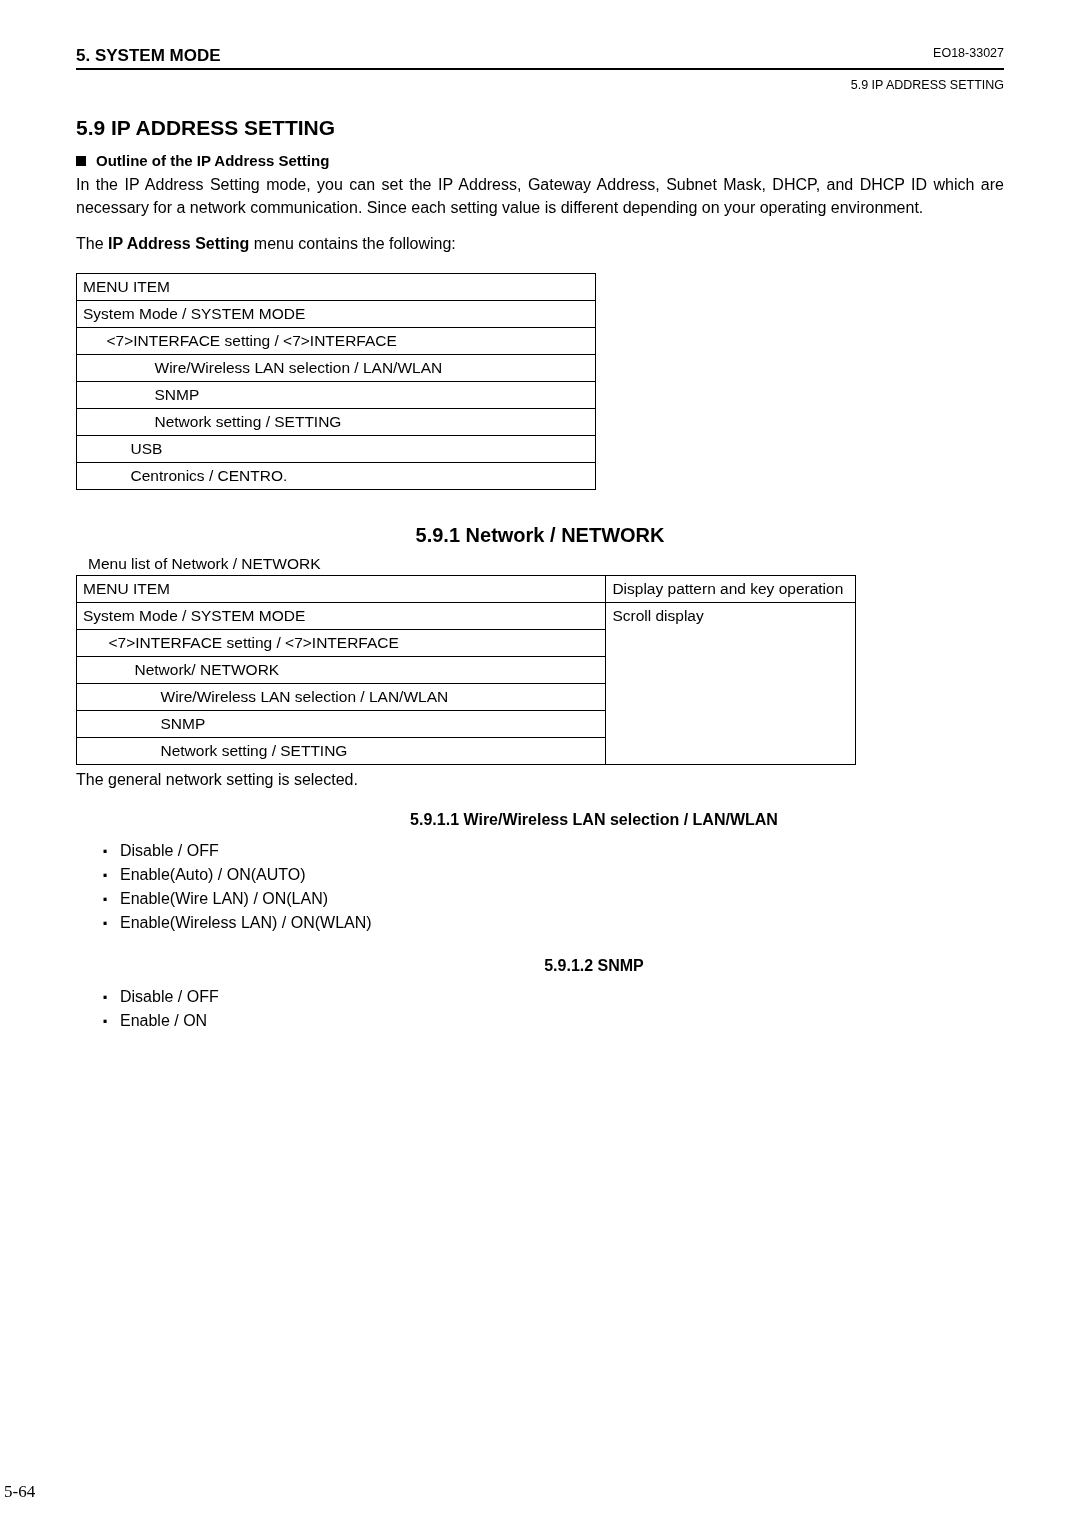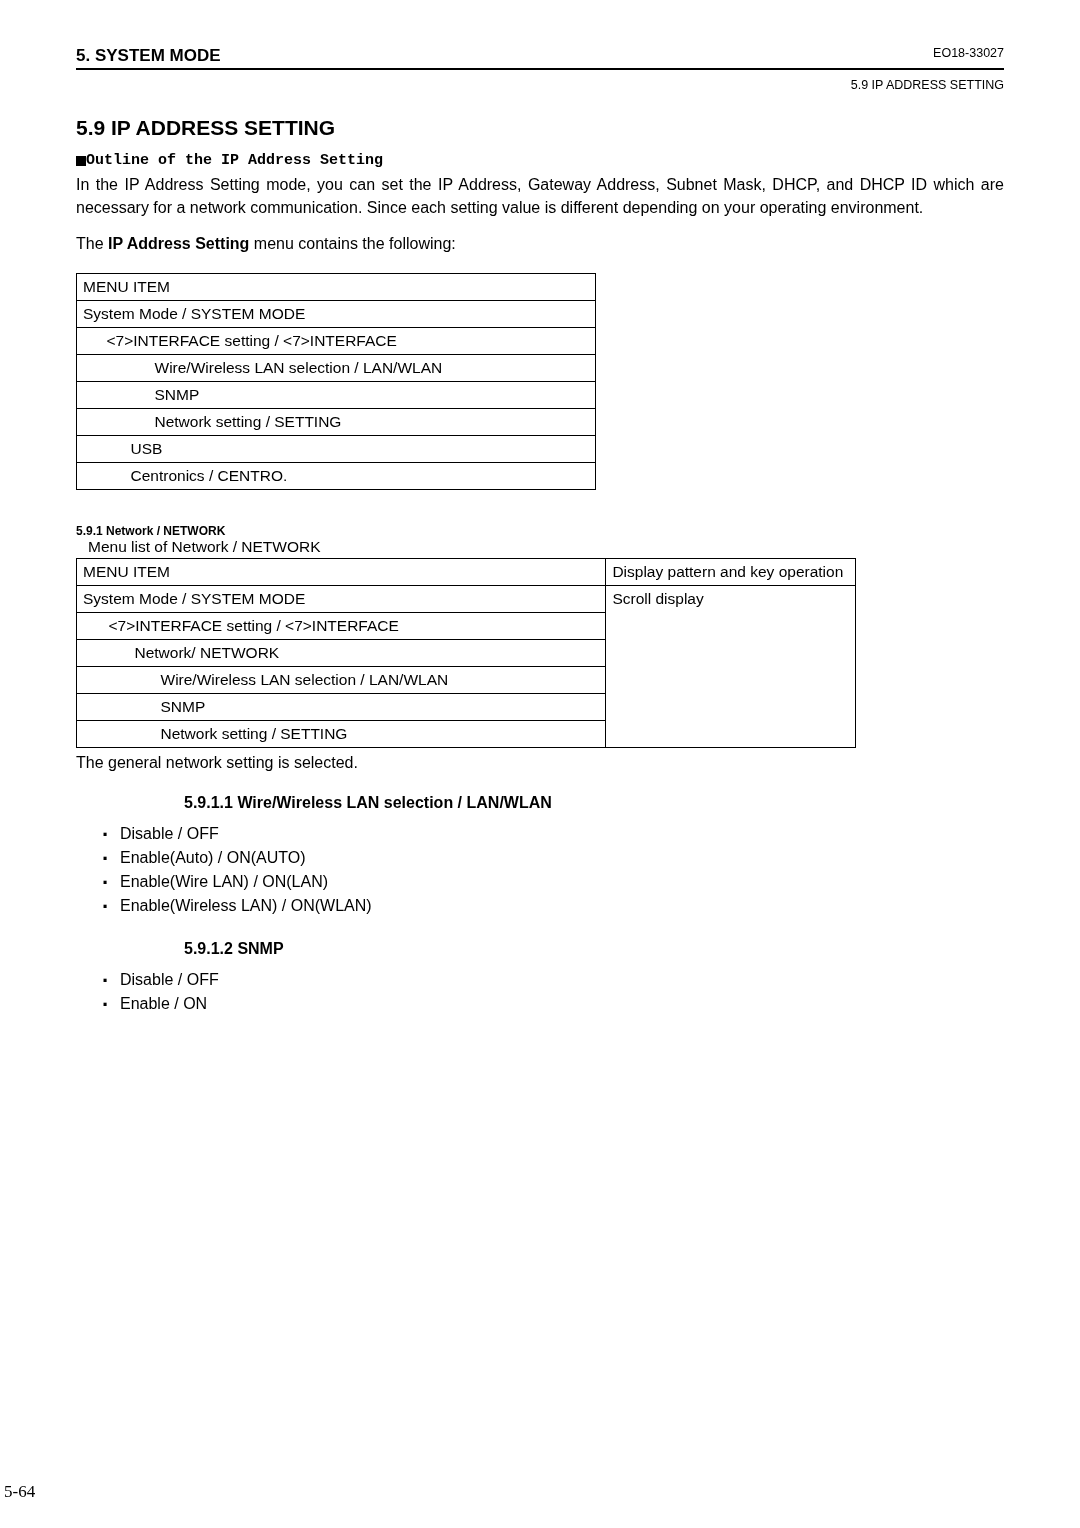--- a/index.html
+++ b/index.html
@@ -40,22 +40,22 @@
       margin-bottom: 24px;
     }
     .title {
       font-weight: bold;
       font-size: 21px;
       margin-bottom: 12px;
     }
     .outline-row {
       display: flex;
       align-items: center;
+      gap: 10px;
       margin-bottom: 4px;
-      font-family: Liberation Mono, monospace;
     }
     .sq {
       width: 10px;
       height: 10px;
       background: #000;
       display: inline-block;
     }
     .bold {
       font-weight: bold;
     }
@@ -80,23 +80,24 @@
       padding: 4px 6px;
       vertical-align: top;
     }
     table.menu1 .indent1 { width: 24px; border-right: none; }
     table.menu1 .indent2 { width: 24px; border-left: none; border-right: none; }
     table.menu1 .indent3 { width: 24px; border-left: none; border-right: none; }
     table.menu1 .content { border-left: none; }
 
     .sec-heading {
       font-weight: bold;
-      font-size: 12px;
-      margin-bottom: 0;
+      font-size: 20px;
+      margin-bottom: 8px;
       margin-left: 0;
+      text-align: center;
     }
     .list-caption {
       font-size: 15.5px;
       margin-left: 12px;
       margin-bottom: 2px;
     }
     table.menu2 {
       border-collapse: collapse;
       width: 84%;
       font-size: 15.5px;
@@ -114,21 +115,21 @@
     table.menu2 .rightcol { width: 32%; }
 
     .after-table {
       font-size: 16px;
       margin-left: 0;
       margin-bottom: 22px;
     }
     .sub-sec-heading {
       font-weight: bold;
       font-size: 16px;
-      text-align: left;
+      text-align: center;
       margin-left: 108px;
       margin-bottom: 10px;
     }
     ul.opts {
       list-style: none;
       margin-left: 26px;
       font-size: 16px;
       margin-bottom: 22px;
     }
     ul.opts li {

